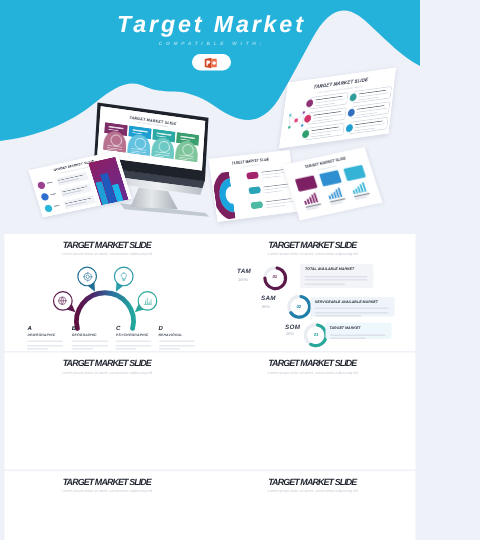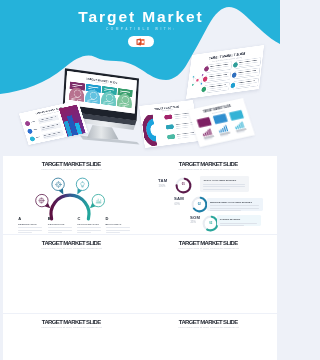--- a/index.html
+++ b/index.html
@@ -1,17 +1,17 @@
 <!DOCTYPE html>
 <html><head>
 <meta charset="utf-8">
 <style>
 html,body{margin:0;padding:0;background:#eef1f8;}
 body{width:280px;height:360px;overflow:hidden;font-family:"Liberation Sans",sans-serif;}
-#stage{position:relative;width:280px;height:360px;overflow:hidden;background:#eef1f8;}
+#stage{position:relative;width:280px;height:360px;overflow:hidden;background:#eef1f8;font-style:italic;}
 
 
 .hero{position:absolute;left:0;top:0;width:280px;height:152px;overflow:hidden;}
 .hero svg.bg{position:absolute;left:0;top:0;}
 .heroTitle{position:absolute;left:0;top:9px;width:280px;text-align:center;color:#fff;
   font-size:15.5px;font-weight:bold;letter-spacing:1.9px;line-height:16px;z-index:6;text-indent:1.9px;}
 .heroCompat{position:absolute;left:0;top:26.5px;width:280px;text-align:center;color:#9fdcef;
   font-size:3.2px;font-weight:bold;letter-spacing:2.5px;z-index:6;text-indent:2.5px;}
 .pptPill{position:absolute;left:128px;top:36px;width:26px;height:11px;border-radius:6px;
   background:#fff;z-index:6;}

